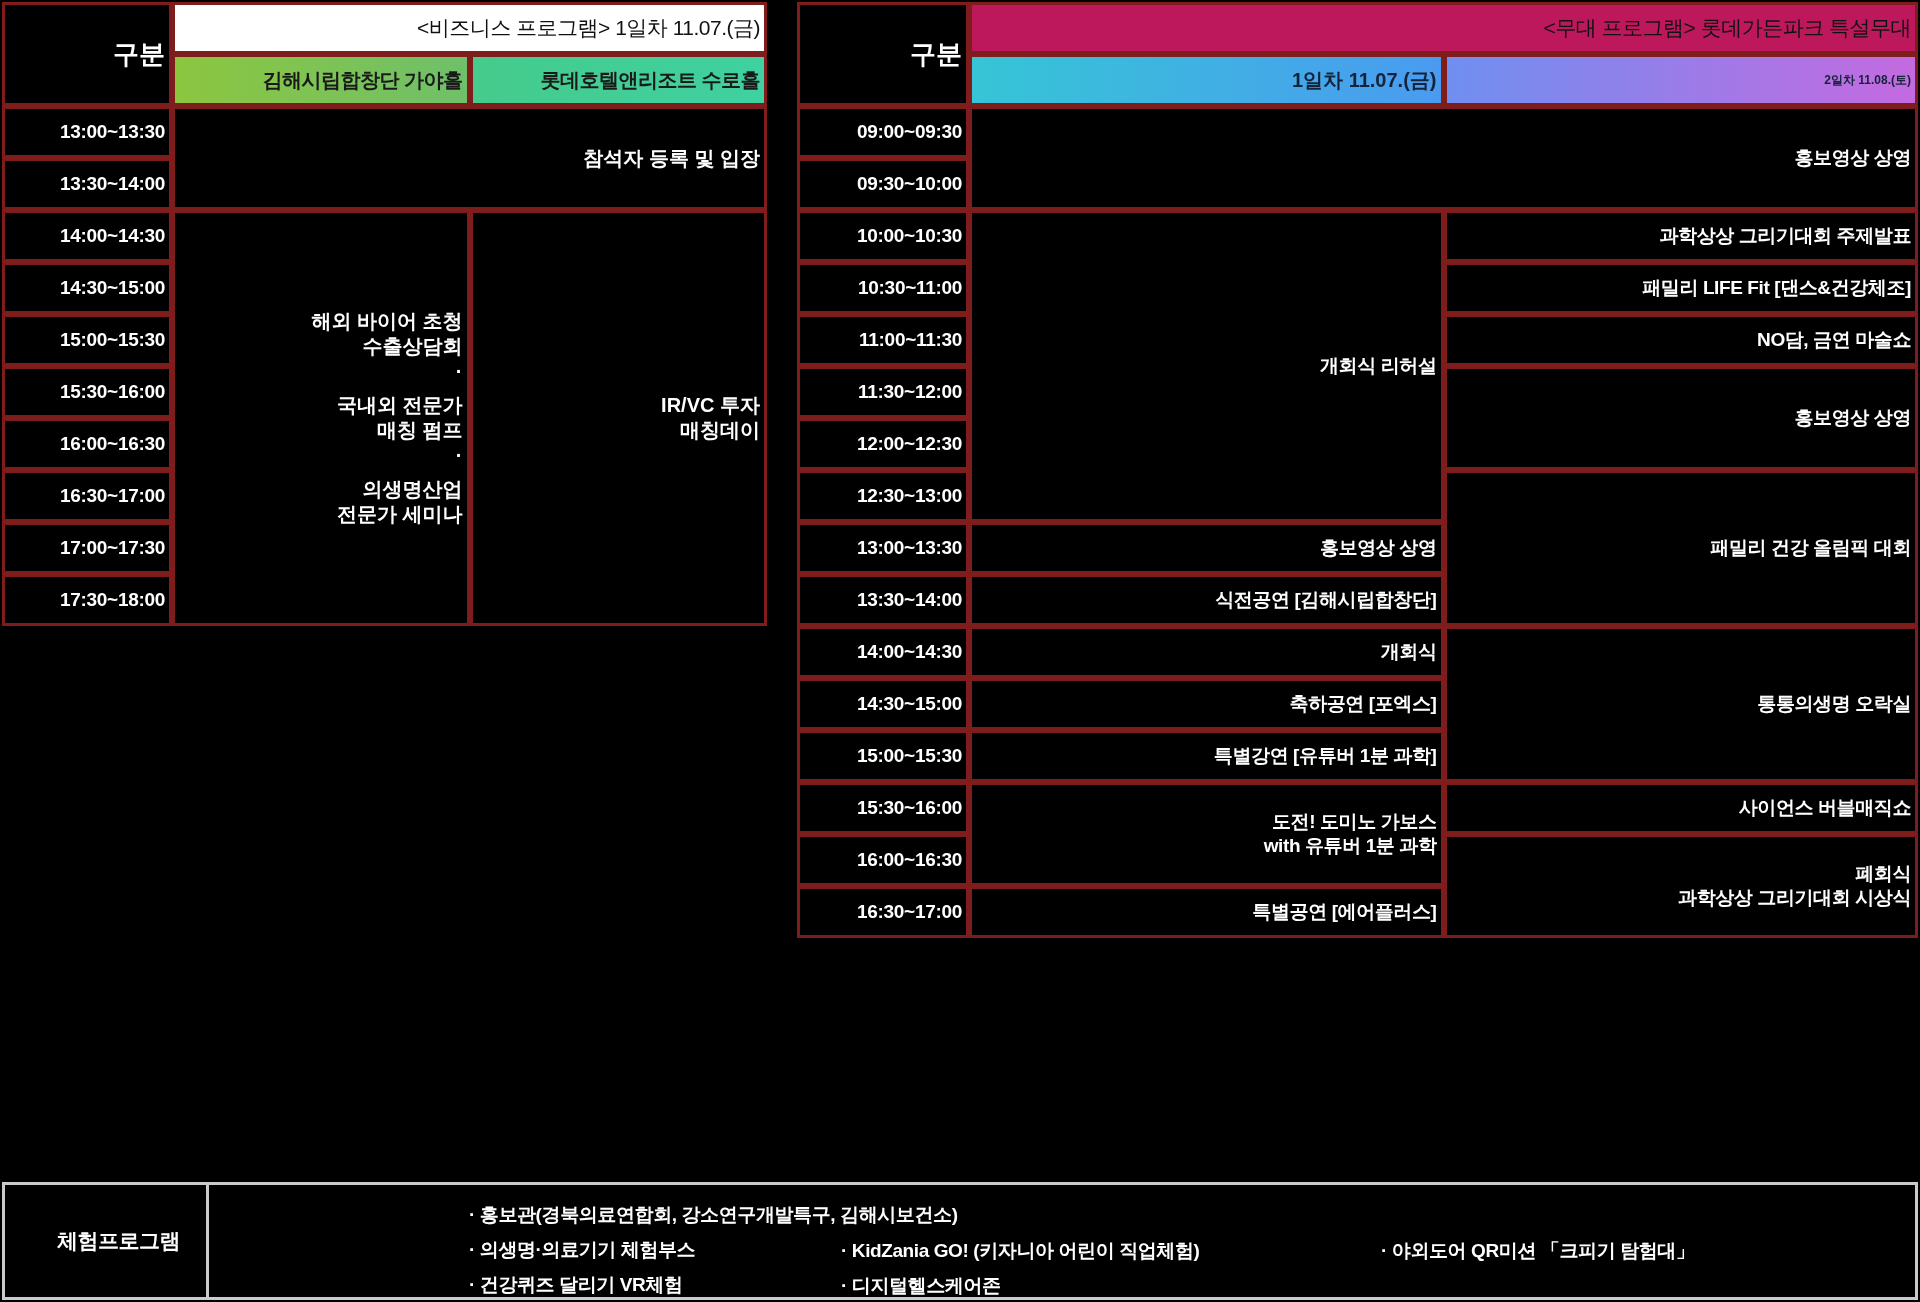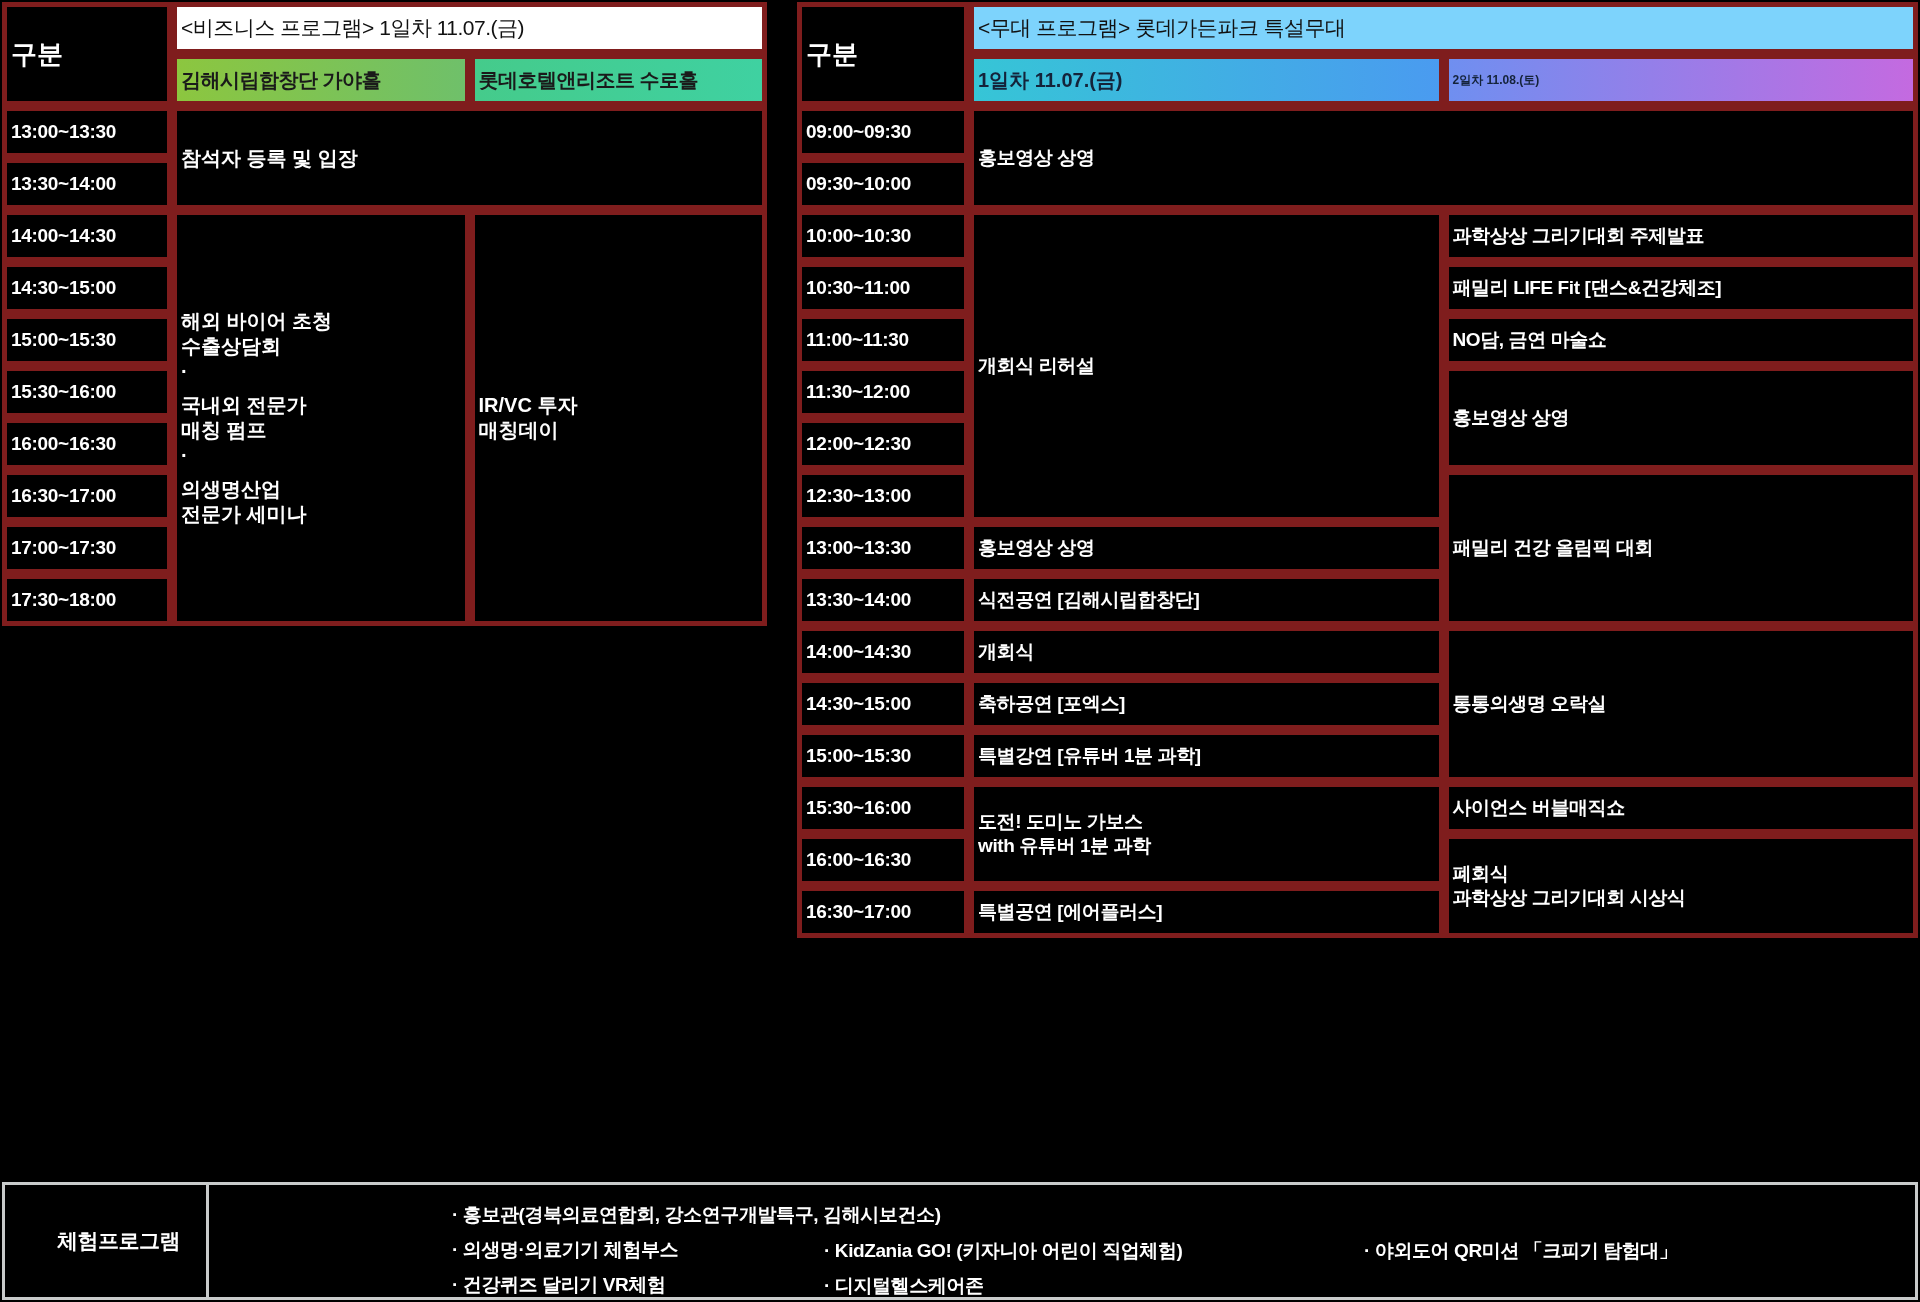--- a/index.html
+++ b/index.html
@@ -21,23 +21,23 @@
   
   .tbl {
     position: absolute;
     border-collapse: separate;
     border-spacing: 0;
     table-layout: fixed;
   }
   .tbl td, .tbl th {
     background: #000000;
     color: #ffffff;
-    text-align: left;
+    text-align: right;
     vertical-align: middle;
-    border: 5px solid #7f1d1d;
+    border: 3px solid #7f1d1d;
     font-weight: 700;
     line-height: 1.25;
     padding: 2px 4px;
   }
 
   
   #biz-table { left: 2px; top: 2px; width: 765px; }
   #biz-table .hdr-title {
     background: #ffffff;
     color: #111111;
@@ -74,21 +74,21 @@
     font-size: 19px;
     font-weight: 800;
     letter-spacing: -0.3px;
   }
   #biz-table td.merge-reg { font-size: 20px; font-weight: 800; }
   #biz-table td.merge-body { font-size: 20px; font-weight: 800; }
 
   
   #stage-table { left: 797px; top: 2px; width: 1121px; }
   #stage-table .hdr-title {
-    background: #7dd3fc;
+    background: #be185d;
     color: #111111;
     font-size: 21px;
     font-weight: 400;
     height: 52px;
     letter-spacing: -0.5px;
   }
   #stage-table .hdr-d1 {
     background: linear-gradient(90deg,#36c5d6 0%, #4a9bf0 100%);
     color: #14233a;
     font-size: 20px;
@@ -150,21 +150,21 @@
     position: absolute;
     color: #ffffff;
     font-size: 19px;
     font-weight: 800;
     letter-spacing: -0.4px;
     line-height: 1.85;
   }
   #exp-col-1 { left: 243px; top: 12px; }
   #exp-col-2 { left: 615px; top: 48px; }
   #exp-col-3 { left: 1155px; top: 48px; }
-  .exp-item { white-space: nowrap; }
+  .exp-item { white-space: nowrap; margin-left: 17px; }
 </style>
 </head>
 <body>
 
 <div class="page">
 
   <table class="tbl" id="biz-table">
     <tbody>
         <tr>
       <td class="gubun" rowspan="2">구분</td>

